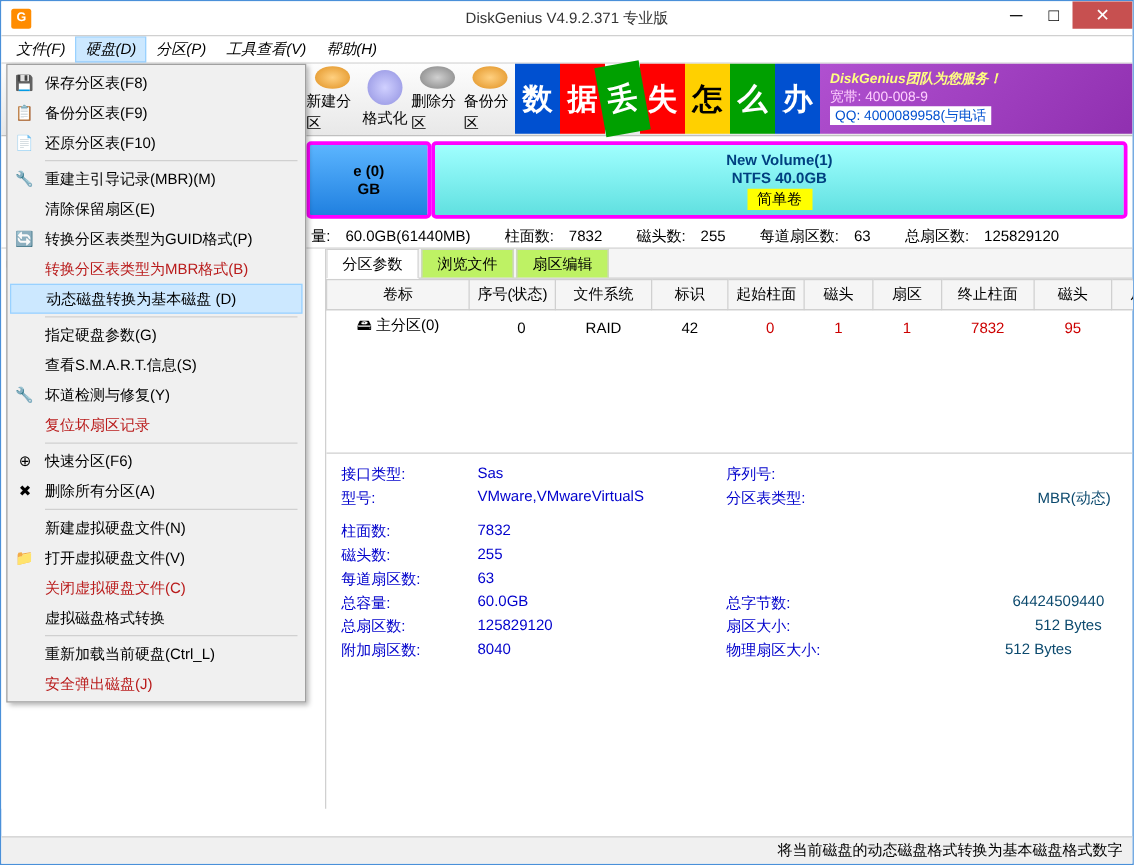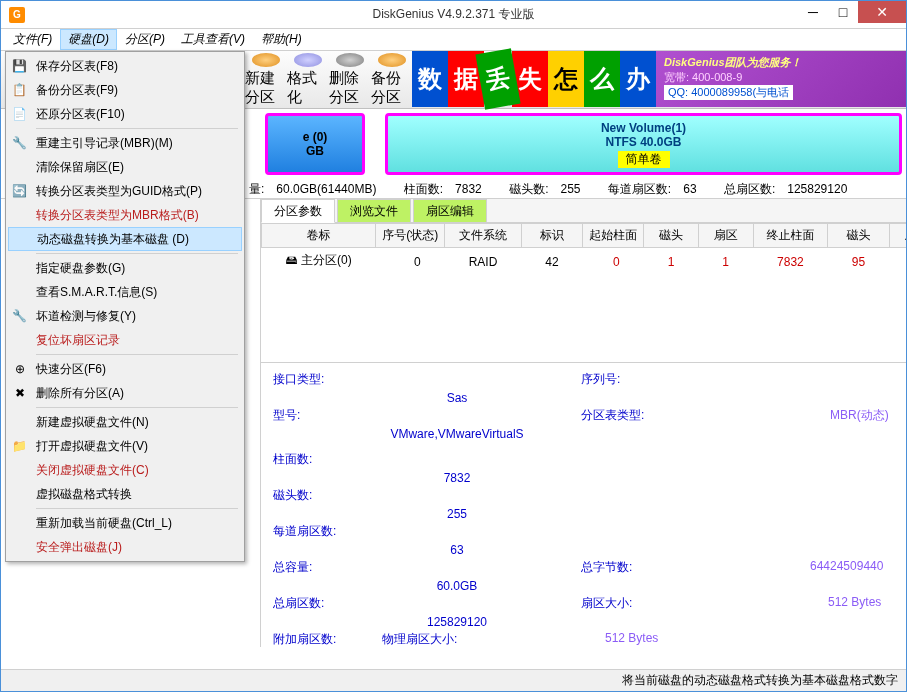--- a/index.html
+++ b/index.html
@@ -7,27 +7,27 @@
 .titlebar { height: 28px; background: #fff; display: flex; align-items: center; position: relative; border-bottom: 1px solid #d0d0d0; }
 .titlebar-icon { width: 16px; height: 16px; margin: 0 8px; background: #ff8c00; border-radius: 2px; display: flex; align-items: center; justify-content: center; color: #fff; font-size: 10px; font-weight: bold; }
 .titlebar-text { position: absolute; left: 50%; transform: translateX(-50%); color: #333; }
 .win-controls { position: absolute; right: 0; top: 0; display: flex; }
 .win-btn { width: 30px; height: 22px; display: flex; align-items: center; justify-content: center; font-size: 14px; cursor: pointer; }
 .win-btn.close { background: #c75050; color: #fff; width: 48px; }
 .menubar { height: 22px; background: #fff; display: flex; padding: 0 4px; border-bottom: 1px solid #d0d0d0; }
 .menu-item { padding: 2px 8px; cursor: pointer; font-style: italic; }
 .menu-item.active { background: #cce8ff; border: 1px solid #99d1ff; padding: 1px 7px; }
 .toolbar { height: 58px; background: linear-gradient(#fdfdfd, #e8e8e8); display: flex; align-items: center; padding: 0 4px; border-bottom: 1px solid #c0c0c0; position: relative; }
-.tool-btn { width: 42px; height: 54px; display: flex; flex-direction: column; align-items: center; justify-content: center; font-size: 15px; cursor: pointer; }
+.tool-btn { width: 42px; height: 54px; display: flex; flex-direction: column; align-items: center; justify-content: center; font-size: 12px; cursor: pointer; }
 .tool-icon { width: 28px; height: 28px; border-radius: 50%; margin-bottom: 2px; }
 .banner { position: absolute; right: 0; top: 0; height: 56px; display: flex; }
 .banner-blocks { display: flex; height: 56px; }
 .bb { width: 36px; height: 56px; display: flex; align-items: center; justify-content: center; font-size: 24px; color: #fff; font-weight: bold; }
 .banner-purple { width: 250px; height: 56px; background: linear-gradient(135deg, #b050d0, #9030b0); color: #fff; font-size: 11px; padding: 4px 8px; }
-.diskmap { height: 70px; padding: 4px; display: flex; gap: 20px; background: #fff; }
+.diskmap { height: 70px; padding: 4px; display: flex; gap: 0; background: #fff; }
 .diskmap-box { border: 3px solid; border-radius: 4px; display: flex; flex-direction: column; align-items: center; justify-content: center; font-size: 12px; font-weight: bold; }
 .db1 { flex: 0 0 100px; border-color: #ff00ff; background: linear-gradient(#5bb5ff, #2080e0); color: #000; }
 .db2 { flex: 1; border-color: #ff00ff; background: linear-gradient(#a0ffff, #60e0e0); color: #004080; }
 .db2 .sub { background: #ffff00; color: #000; padding: 0 8px; font-weight: normal; margin-top: 2px; }
 .infobar { height: 20px; padding: 2px 8px; border-bottom: 1px solid #d0d0d0; background: #fff; font-size: 12px; }
 .infobar span { margin-right: 12px; }
 .main { display: flex; height: 448px; }
 .sidebar { width: 260px; border-right: 1px solid #d0d0d0; background: #fff; overflow: hidden; }
 .content { flex: 1; display: flex; flex-direction: column; overflow: hidden; }
 .tabs { height: 24px; display: flex; border-bottom: 1px solid #d0d0d0; background: #f5f5f5; }
@@ -35,23 +35,23 @@
 .tab.active { background: #fff; border-bottom: 1px solid #fff; margin-bottom: -1px; }
 .table-area { height: 140px; overflow: auto; border-bottom: 1px solid #d0d0d0; }
 table { width: 100%; border-collapse: collapse; font-size: 12px; }
 th { background: #f5f5f5; border: 1px solid #d0d0d0; padding: 3px 6px; font-weight: normal; text-align: center; white-space: nowrap; }
 td { padding: 3px 24px; text-align: right; white-space: nowrap; }
 td.l { text-align: left; }
 td.red { color: #c00; }
 .detail { flex: 1; padding: 8px 12px; font-size: 12px; overflow: auto; }
 .detail-row { display: flex; margin-bottom: 2px; gap: 29px; }
 .dl { color: #0000cc; width: 80px; }
-.dv { color: #0000cc; text-align: center; width: 170px; padding-right: 20px; margin-top: 20px; }
+.dv { color: #0000cc; text-align: left; width: 170px; padding-right: 20px; }
 .dl2 { color: #0000cc; width: 100px; }
-.dv2 { color: #8b5cf6; }
+.dv2 { color: #0c4a6e; }
 .statusbar { position: absolute; bottom: 0; left: 0; right: 0; height: 22px; background: #f0f0f0; border-top: 1px solid #d0d0d0; display: flex; align-items: center; padding: 0 8px; justify-content: flex-end; }
 .dropdown { position: absolute; top: 50px; left: 4px; width: 240px; background: #f0f0f0; border: 1px solid #a0a0a0; box-shadow: 2px 2px 4px rgba(0,0,0,0.3); z-index: 100; padding: 2px; }
 .dd-item { display: flex; align-items: center; height: 24px; padding: 0 24px 0 28px; position: relative; cursor: pointer; }
 .dd-item.hl { background: #cce8ff; border: 1px solid #99d1ff; }
 .dd-item.disabled { color: #b91c1c; cursor: default; }
 .dd-sep { height: 1px; background: #d0d0d0; margin: 2px 4px 2px 28px; }
 .dd-icon { position: absolute; left: 4px; width: 16px; height: 16px; display: flex; align-items: center; justify-content: center; font-size: 12px; }
 .tree-sel { background: #3399ff; color: #fff; padding: 1px 4px; display: inline-block; }
 </style>
 </head>
@@ -209,20 +209,21 @@
           <span class="dv2" style="margin-left:100px">64424509440</span>
         </div>
       <div class="detail-row">
           <span class="dl">总扇区数:</span>
           <span class="dv">125829120</span>
           <span class="dl2">扇区大小:</span>
           <span class="dv2" style="margin-left:118px">512 Bytes</span>
         </div>
       <div class="detail-row">
           <span class="dl">附加扇区数:</span>
+          <span class="dv">8040</span>
           <span class="dl2">物理扇区大小:</span>
           <span class="dv2" style="margin-left:94px">512 Bytes</span>
         </div>
     </div>
   </div>
 </div>
 
 <div class="statusbar">
   <span>将当前磁盘的动态磁盘格式转换为基本磁盘格式</span>
   <span>数字</span>

